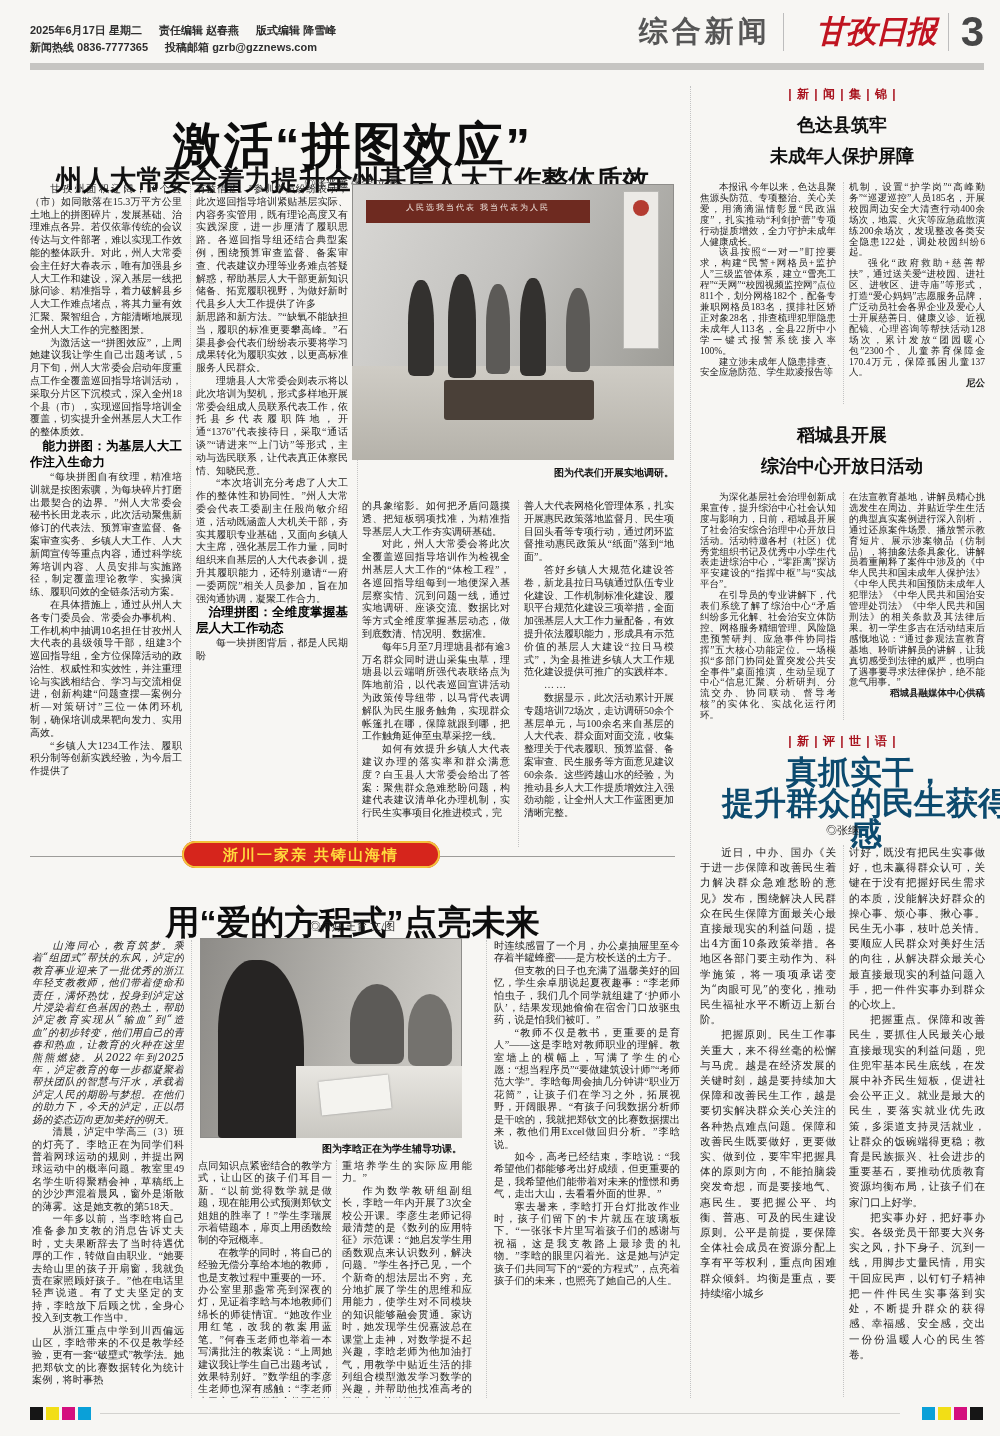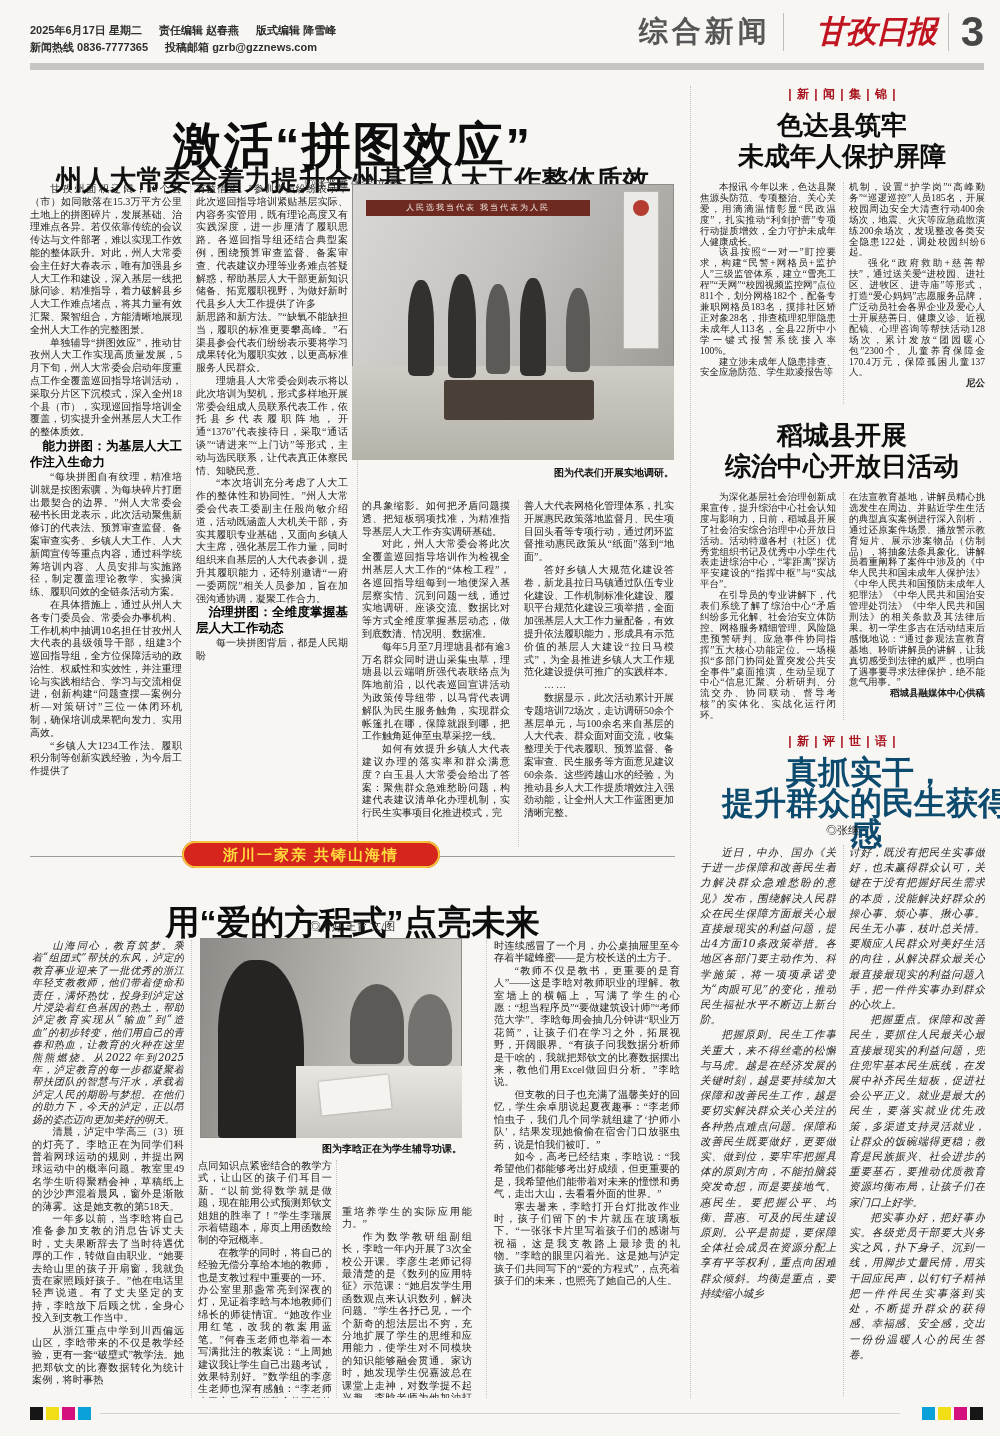--- a/index.html
+++ b/index.html
@@ -28,43 +28,43 @@
   .col{position:absolute;text-align:justify;overflow:hidden;}
   .col p{margin:0;text-indent:2em;}
   .m-col{font-size:10px;line-height:12.8px;}
   .in-sub{font-family:Liberation Mono, monospace;font-weight:bold;font-size:12.5px;
           line-height:16px;margin:5px 0;text-indent:1em !important;color:#000;}
   .dots{text-indent:2em;letter-spacing:2px;}
   .vrule{position:absolute;width:0;border-left:1px dotted #c3c3c3;}
   .caption{position:absolute;text-align:right;font-size:10px;font-weight:bold;color:#111;}
   
   .photo{position:absolute;overflow:hidden;background:linear-gradient(115deg,#d9d8d5 0%,#c2c1be 45%,#96958f 100%);box-shadow:inset 0 0 0 1px #8e8d8a;}
-  .p-banner{position:absolute;left:14px;top:16px;right:84px;height:16px;background:#6e2a20;
+  .p-banner{position:absolute;left:14px;top:16px;right:84px;height:23px;background:#6e2a20;
             color:#f2e9e2;font-size:8px;letter-spacing:2px;text-align:center;line-height:15px;
             font-family:"Liberation Sans",sans-serif;white-space:nowrap;overflow:hidden;}
   .p-panel{position:absolute;right:16px;top:8px;width:34px;height:156px;background:#eceae6;
            box-shadow:0 0 0 1px #b9b8b4;}
   .p-panel:before{content:"";display:block;width:16px;height:16px;border-radius:50%;
                   background:#b43c31;margin:8px auto 0;}
   .fig{position:absolute;background:#33312f;border-radius:45% 45% 6px 6px;}
   .fig.light{background:#5c5a57;}
   .p-floor{position:absolute;left:0;right:0;bottom:0;height:34%;
            background:linear-gradient(180deg,#cfccc5,#b5b2aa);}
   .p-table{position:absolute;background:#4a4038;border-radius:3px;}
   
   .kicker{position:absolute;left:700px;width:285px;text-align:center;color:#a8121d;
           font-family:"Liberation Sans",sans-serif;font-weight:bold;font-size:12px;letter-spacing:1px;}
   .sb-title{position:absolute;left:698px;width:288px;text-align:center;color:#0e0e0e;
-            font-family:"Liberation Sans",sans-serif;font-weight:900;font-size:26px;line-height:31px;}
+            font-family:"Liberation Sans",sans-serif;font-weight:900;font-size:18px;line-height:31px;}
   .sb-col{font-size:9.5px;line-height:10.9px;}
   .sig{text-align:right;text-indent:0 !important;font-weight:bold;}
   .op-title{position:absolute;left:722px;width:288px;text-align:center;color:#0c4a6e;
             font-family:"Liberation Sans",sans-serif;font-weight:900;font-size:32px;line-height:31px;}
   .op-by{position:absolute;left:700px;width:285px;text-align:center;font-size:11px;}
-  .op-col{font-size:10.6px;line-height:15.2px;font-style:italic;font-family:"DejaVu Serif",serif;}
+  .op-col{font-size:10.6px;line-height:15.2px;font-family:"DejaVu Serif",serif;}
   
   .bt-rule{position:absolute;left:30px;top:856px;width:645px;border-top:1px solid #9d9c99;}
   .bt-banner{position:absolute;left:182px;top:841px;width:258px;height:27px;background:#d6251c;
              border-radius:15px;color:#ffd93d;font-family:"Liberation Sans",sans-serif;
              font-weight:bold;font-size:15px;letter-spacing:2px;text-align:center;line-height:27px;
              box-shadow:0 0 0 2px #f3c33b inset;}
   .bt-head{position:absolute;left:30px;top:872px;width:645px;text-align:center;
            font-family:"Liberation Sans",sans-serif;font-weight:900;font-size:34px;color:#0d0d0d;}
   .bt-by{position:absolute;left:30px;top:919px;width:645px;text-align:center;font-size:11px;}
   .bt-col{font-size:10.2px;line-height:12.4px;}
@@ -107,21 +107,21 @@
 <div class="vrule" style="left:191px;top:940px;height:458px;"></div>
 <div class="vrule" style="left:336px;top:1160px;height:238px;"></div>
 <div class="vrule" style="left:486px;top:940px;height:458px;"></div>
 
 <h1 class="m-head">激活“拼图效应”</h1>
 <h2 class="m-sub">州人大常委会着力提升全州基层人大工作整体质效</h2>
 <div class="m-by">◎张晋鑫 张莹 文/图</div>
 
 <div class="col m-col" style="left:30px;top:183px;width:152px;height:664px;">
   <p>甘孜州面积辽阔，18个县（市）如同散落在15.3万平方公里土地上的拼图碎片，发展基础、治理难点各异。若仅依靠传统的会议传达与文件部署，难以实现工作效能的整体跃升。对此，州人大常委会主任好大春表示，唯有加强县乡人大工作和建设，深入基层一线把脉问诊、精准指导，着力破解县乡人大工作难点堵点，将其力量有效汇聚、聚智组合，方能清晰地展现全州人大工作的完整图景。</p>
-  <p>单独辅导“拼图效应”，推动甘孜州人大工作实现高质量发展，5月下旬，州人大常委会启动年度重点工作全覆盖巡回指导培训活动，采取分片区下沉模式，深入全州18个县（市），实现巡回指导培训全覆盖，切实提升全州基层人大工作的整体质效。</p>
+  <p>为激活这一“拼图效应”，上周她建议我让学生自己出题考试，5月下旬，州人大常委会启动年度重点工作全覆盖巡回指导培训活动，采取分片区下沉模式，深入全州18个县（市），实现巡回指导培训全覆盖，切实提升全州基层人大工作的整体质效。</p>
   <p class="in-sub">能力拼图：为基层人大工作注入生命力</p>
   <p>“每块拼图自有纹理，精准培训就是按图索骥，为每块碎片打磨出最契合的边界。”州人大常委会秘书长田龙表示，此次活动聚焦新修订的代表法、预算审查监督、备案审查实务、乡镇人大工作、人大新闻宣传等重点内容，通过科学统筹培训内容、人员安排与实施路径，制定覆盖理论教学、实操演练、履职问效的全链条活动方案。</p>
   <p>在具体措施上，通过从州人大各专门委员会、常委会办事机构、工作机构中抽调10名担任甘孜州人大代表的县级领导干部，组建3个巡回指导组，全方位保障活动的政治性、权威性和实效性，并注重理论与实践相结合、学习与交流相促进，创新构建“问题查摆—案例分析—对策研讨”三位一体闭环机制，确保培训成果靶向发力、实用高效。</p>
   <p>“乡镇人大1234工作法、履职积分制等创新实践经验，为今后工作提供了</p>
 </div>
 <div class="col m-col" style="left:196px;top:183px;width:152px;height:664px;">
   <p style="text-indent:0;">有益借鉴。”参训学员纷纷表示，此次巡回指导培训紧贴基层实际、内容务实管用，既有理论高度又有实践深度，进一步厘清了履职思路。各巡回指导组还结合典型案例，围绕预算审查监督、备案审查、代表建议办理等业务难点答疑解惑，帮助基层人大干部更新知识储备、拓宽履职视野，为做好新时代县乡人大工作提供了许多</p>
   <p style="text-indent:0;">新思路和新方法。”“缺氧不能缺担当，履职的标准更要攀高峰。”石渠县参会代表们纷纷表示要将学习成果转化为履职实效，以更高标准服务人民群众。</p>
   <p>理塘县人大常委会则表示将以此次培训为契机，形式多样地开展常委会组成人员联系代表工作，依托县乡代表履职阵地，开通“1376”代表接待日，采取“通话谈”“请进来”“上门访”等形式，主动与选民联系，让代表真正体察民情、知晓民意。</p>
   <p>“本次培训充分考虑了人大工作的整体性和协同性。”州人大常委会代表工委副主任殷尚敏介绍道，活动既涵盖人大机关干部，夯实其履职专业基础，又面向乡镇人大主席，强化基层工作力量，同时组织来自基层的人大代表参训，提升其履职能力，还特别邀请“一府一委两院”相关人员参加，旨在加强沟通协调，凝聚工作合力。</p>
@@ -220,28 +220,28 @@
   <div style="position:absolute;left:96px;top:128px;width:166px;height:72px;background:linear-gradient(180deg,#e8e6e1,#c9c7c1);"></div>
   <div style="position:absolute;left:120px;top:140px;width:70px;height:34px;background:#f4f3ef;transform:rotate(-6deg);box-shadow:0 0 2px #888;"></div>
 </div>
 <div class="caption" style="left:200px;top:1142px;width:262px;">图为李晗正在为学生辅导功课。</div>
 
 <div class="col bt-col" style="left:198px;top:1160px;width:134px;height:238px;">
   <p style="text-indent:0;">点同知识点紧密结合的教学方式，让山区的孩子们耳目一新。“以前觉得数学就是做题，现在能用公式预测郑钦文姐姐的胜率了！”学生李瑞展示着错题本，扉页上用函数绘制的夺冠概率。</p>
   <p>在教学的同时，将自己的经验无偿分享给本地的教师，也是支教过程中重要的一环。办公室里那盏常亮到深夜的灯，见证着李晗与本地教师们绵长的师徒情谊。“她改作业用红笔，改我的教案用蓝笔。”何春玉老师也举着一本写满批注的教案说：“上周她建议我让学生自己出题考试，效果特别好。”数学组的李彦生老师也深有感触：“李老师来了之后，我们整个教研组的教学方式都有了很大的变化，现在更注</p>
 </div>
 <div class="col bt-col" style="left:342px;top:1160px;width:130px;height:238px;">
-  <p style="text-indent:0;margin-top:46px;">重培养学生的实际应用能力。”</p>
+  <p style="text-indent:0;">重培养学生的实际应用能力。”</p>
   <p>作为数学教研组副组长，李晗一年内开展了3次全校公开课。李彦生老师记得最清楚的是《数列的应用特征》示范课：“她启发学生用函数观点来认识数列，解决问题。”学生各抒己见，一个个新奇的想法层出不穷，充分地扩展了学生的思维和应用能力，使学生对不同模块的知识能够融会贯通。家访时，她发现学生倪嘉波总在课堂上走神，对数学提不起兴趣，李晗老师为他加油打气，用教学中贴近生活的排列组合模型激发学习数学的兴趣，并帮助他找准高考的提分点，单独辅导。</p>
 
 </div>
 <div class="col bt-col" style="left:494px;top:940px;width:186px;height:458px;">
   <p style="text-indent:0;">时连续感冒了一个月，办公桌抽屉里至今存着半罐蜂蜜——是方校长送的土方子。</p>
+  <p>但支教的日子也充满了温馨美好的回忆，学生余卓朋说起夏夜趣事：“李老师怕虫子，我们几个同学就组建了‘护师小队’，结果发现她偷偷在宿舍门口放驱虫药，说是怕我们被叮。”</p>
   <p>“教师不仅是教书，更重要的是育人”——这是李晗对教师职业的理解。教室墙上的横幅上，写满了学生的心愿：“想当程序员”“要做建筑设计师”“考师范大学”。李晗每周会抽几分钟讲“职业万花筒”，让孩子们在学习之外，拓展视野，开阔眼界。“有孩子问我数据分析师是干啥的，我就把郑钦文的比赛数据摆出来，教他们用Excel做回归分析。”李晗说。</p>
-  <p>但支教的日子也充满了温馨美好的回忆，学生余卓朋说起夏夜趣事：“李老师怕虫子，我们几个同学就组建了‘护师小队’，结果发现她偷偷在宿舍门口放驱虫药，说是怕我们被叮。”</p>
   <p>如今，高考已经结束，李晗说：“我希望他们都能够考出好成绩，但更重要的是，我希望他们能带着对未来的憧憬和勇气，走出大山，去看看外面的世界。”</p>
   <p>寒去暑来，李晗打开台灯批改作业时，孩子们留下的卡片就压在玻璃板下。“一张张卡片里写着孩子们的感谢与祝福，这是我支教路上最珍贵的礼物。”李晗的眼里闪着光。这是她与泸定孩子们共同写下的“爱的方程式”，点亮着孩子们的未来，也照亮了她自己的人生。</p>
 </div>
 
 <div class="reg-line"></div>
 <div class="regs" style="left:30px;">
   <i style="background:#161616;"></i>
   <i style="background:#f2de16;"></i>
   <i style="background:#d40f7e;"></i>
   <i style="background:#0aa0d8;"></i>

